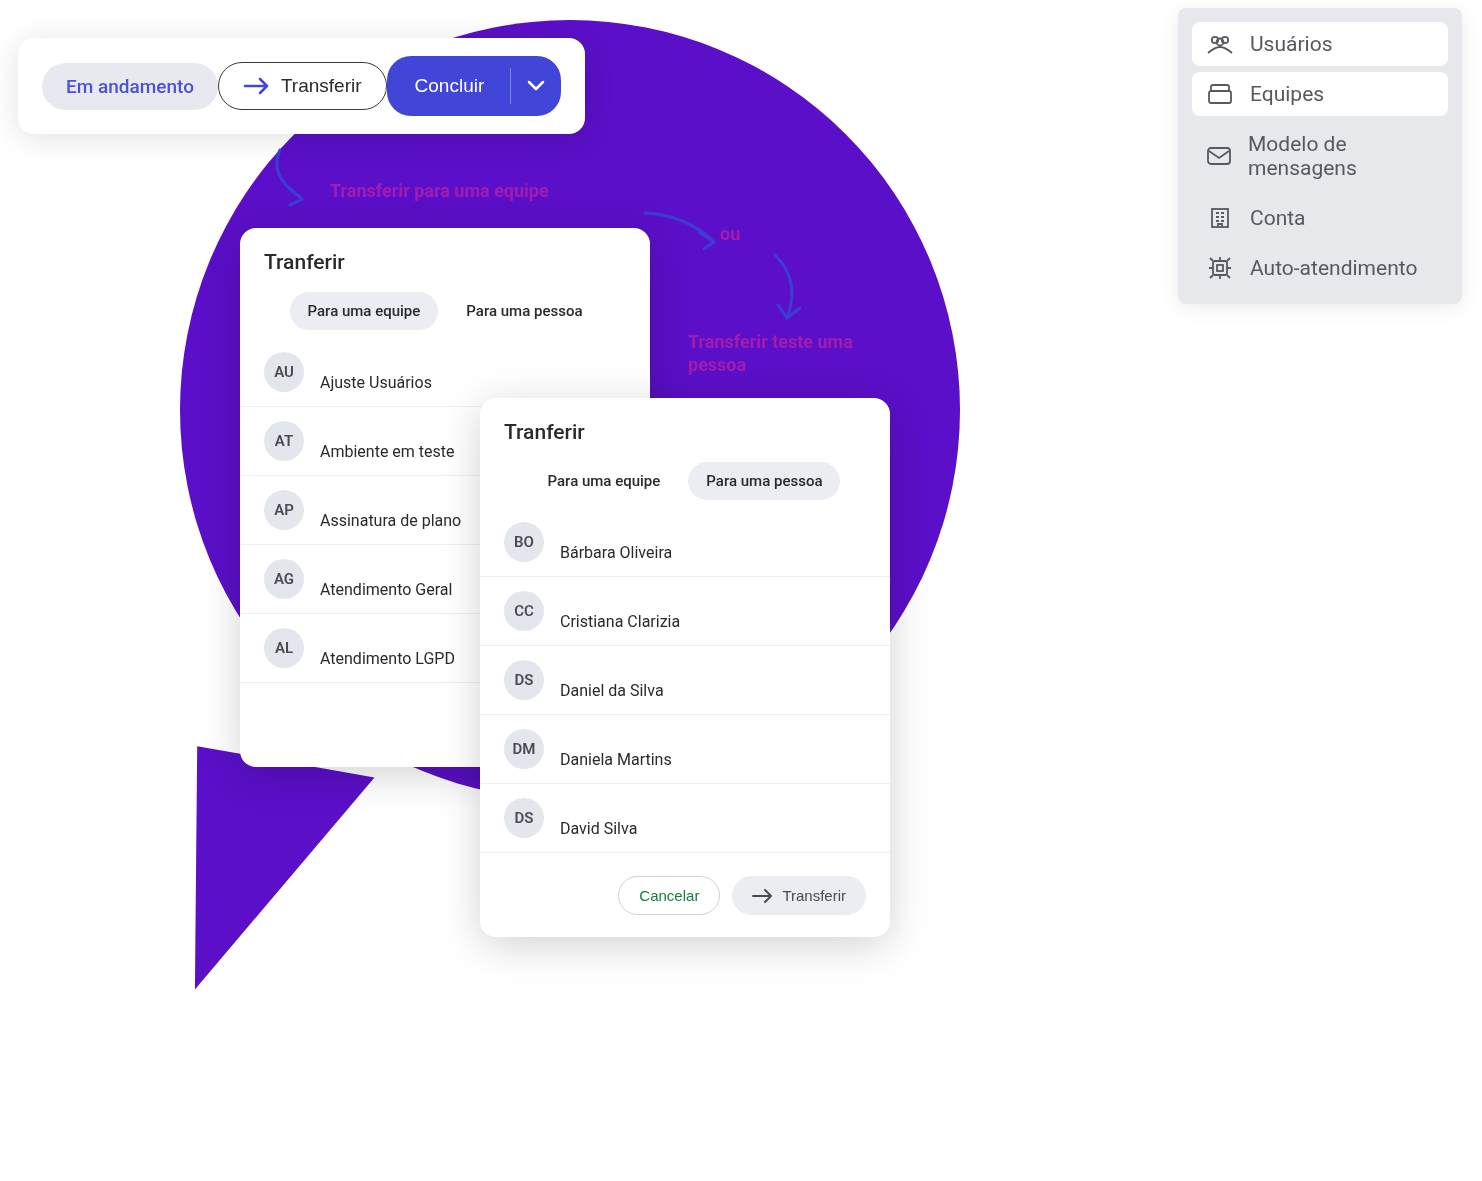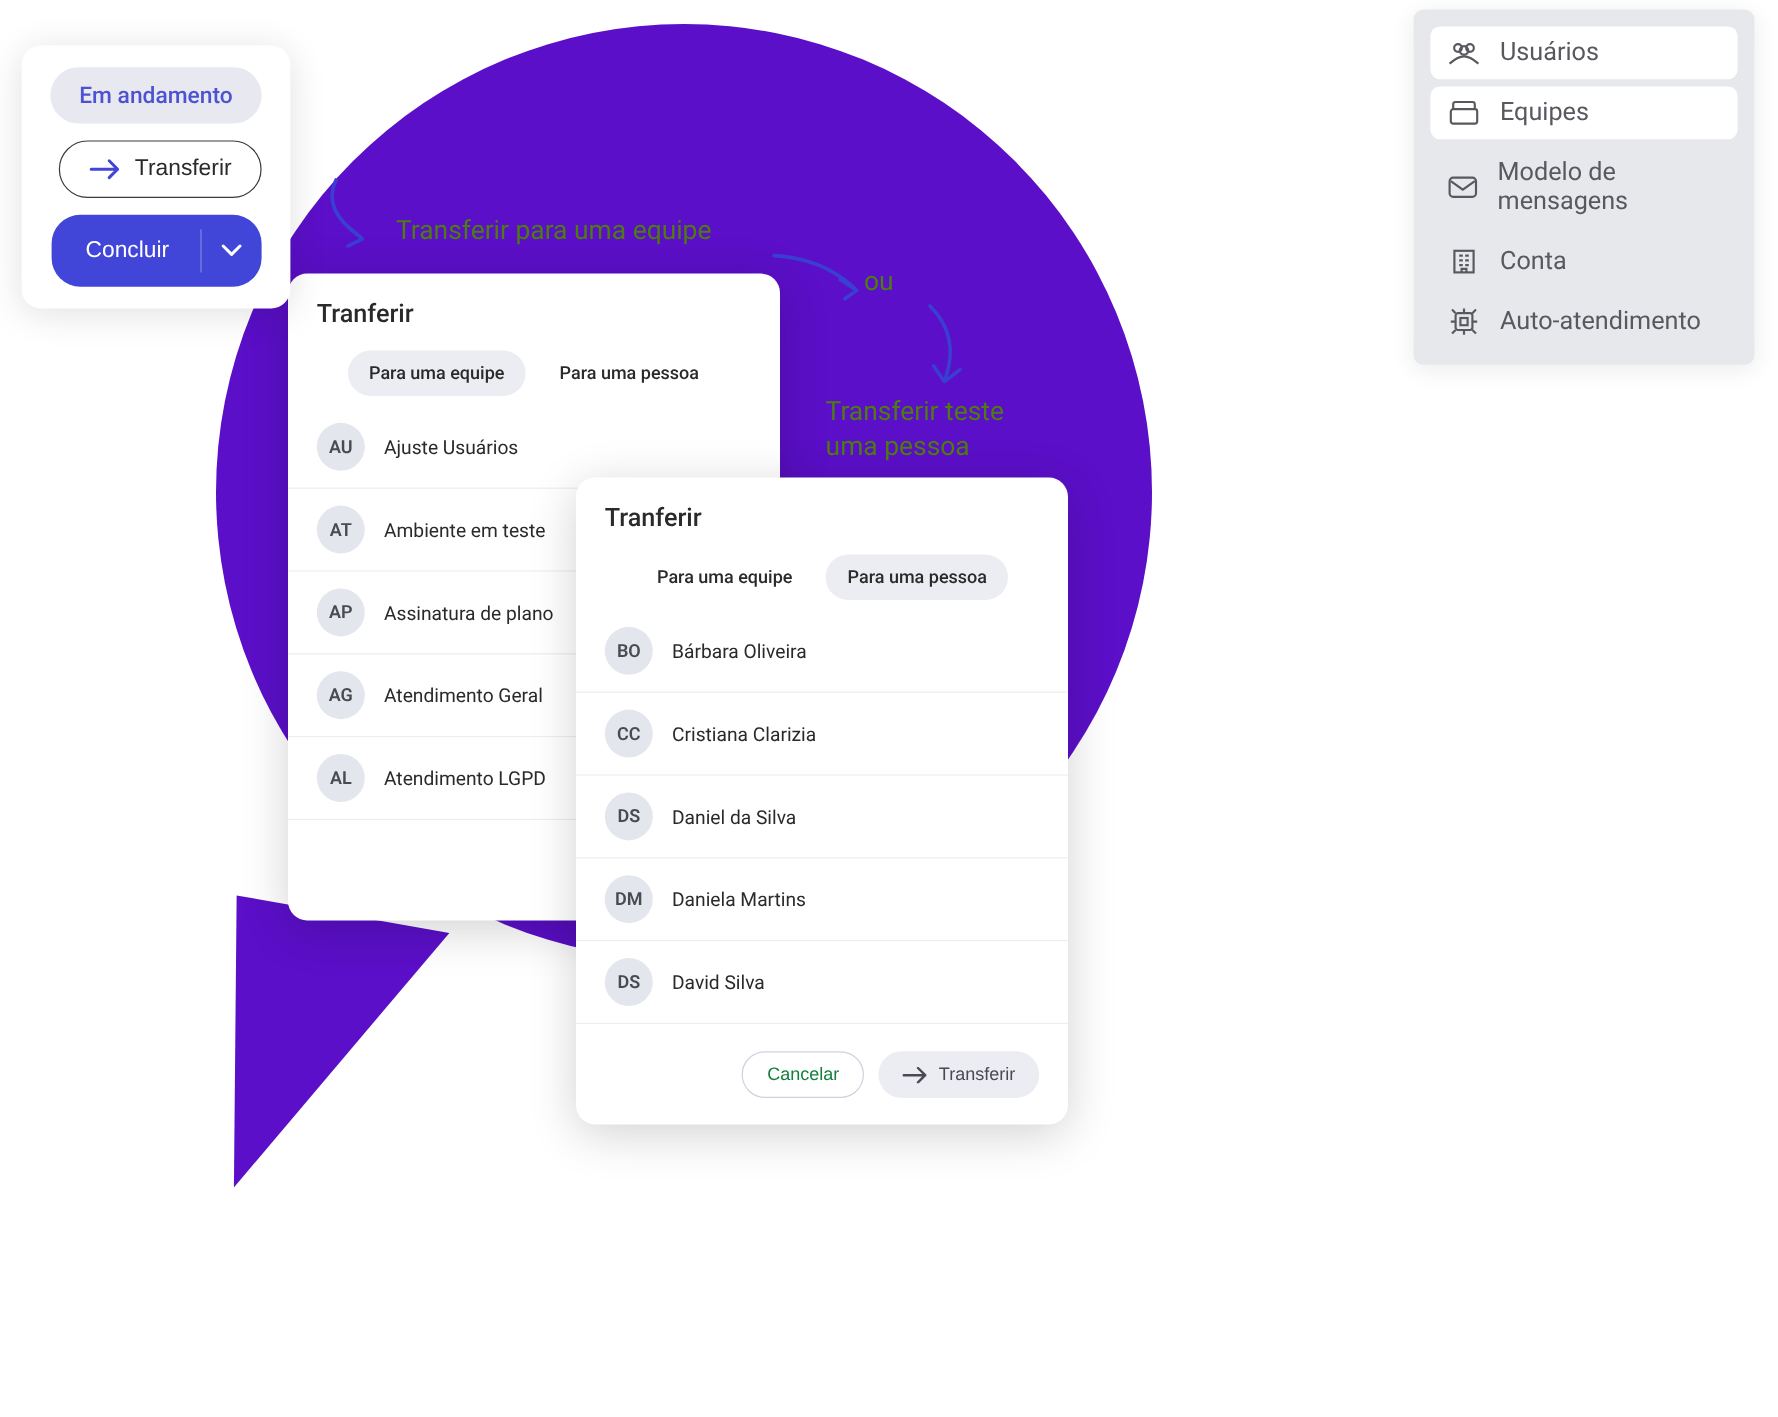--- a/index.html
+++ b/index.html
@@ -37,24 +37,22 @@
 
 .action-bar {
   position: absolute;
   left: 18px;
   top: 38px;
   background: #fff;
   border-radius: 16px;
   box-shadow: 0 4px 30px rgba(0,0,0,0.12);
   padding: 18px 24px;
   display: flex;
-  gap: 14px;
-  align-items: flex-end;
+  align-items: center;
   z-index: 10;
-  flex-direction: column;
 }
 .pill {
   border-radius: 24px;
   padding: 12px 24px;
   font-size: 19px;
   font-weight: 500;
   display: flex;
   align-items: center;
   gap: 10px;
   cursor: pointer;
@@ -79,23 +77,23 @@
 .conclude-chevron {
   border-left: 1px solid rgba(255,255,255,0.35);
   padding: 12px 16px;
   display: flex;
   align-items: center;
 }
 
 
 .arrow-label {
   position: absolute;
-  color: #4d7c0f;
-  font-size: 22px;
-  font-weight: 400;
+  color: #a21caf;
+  font-size: 18px;
+  font-weight: 700;
   z-index: 5;
 }
 .arrow-svg {
   position: absolute;
   z-index: 5;
   stroke: #3a3fd4;
   fill: none;
   stroke-width: 3;
 }
 
@@ -135,21 +133,21 @@
   position: relative;
 }
 .list {
   max-height: 350px;
   overflow-y: auto;
 }
 .list::-webkit-scrollbar { width: 10px; }
 .list::-webkit-scrollbar-thumb { background: #9ca0ad; border-radius: 5px; }
 .list-item {
   display: flex;
-  align-items: center;
+  align-items: flex-end;
   gap: 16px;
   padding: 14px 24px;
   border-bottom: 1px solid #eceef2;
   cursor: pointer;
 }
 .avatar {
   width: 40px;
   height: 40px;
   border-radius: 50%;
   background: #e4e6ee;

